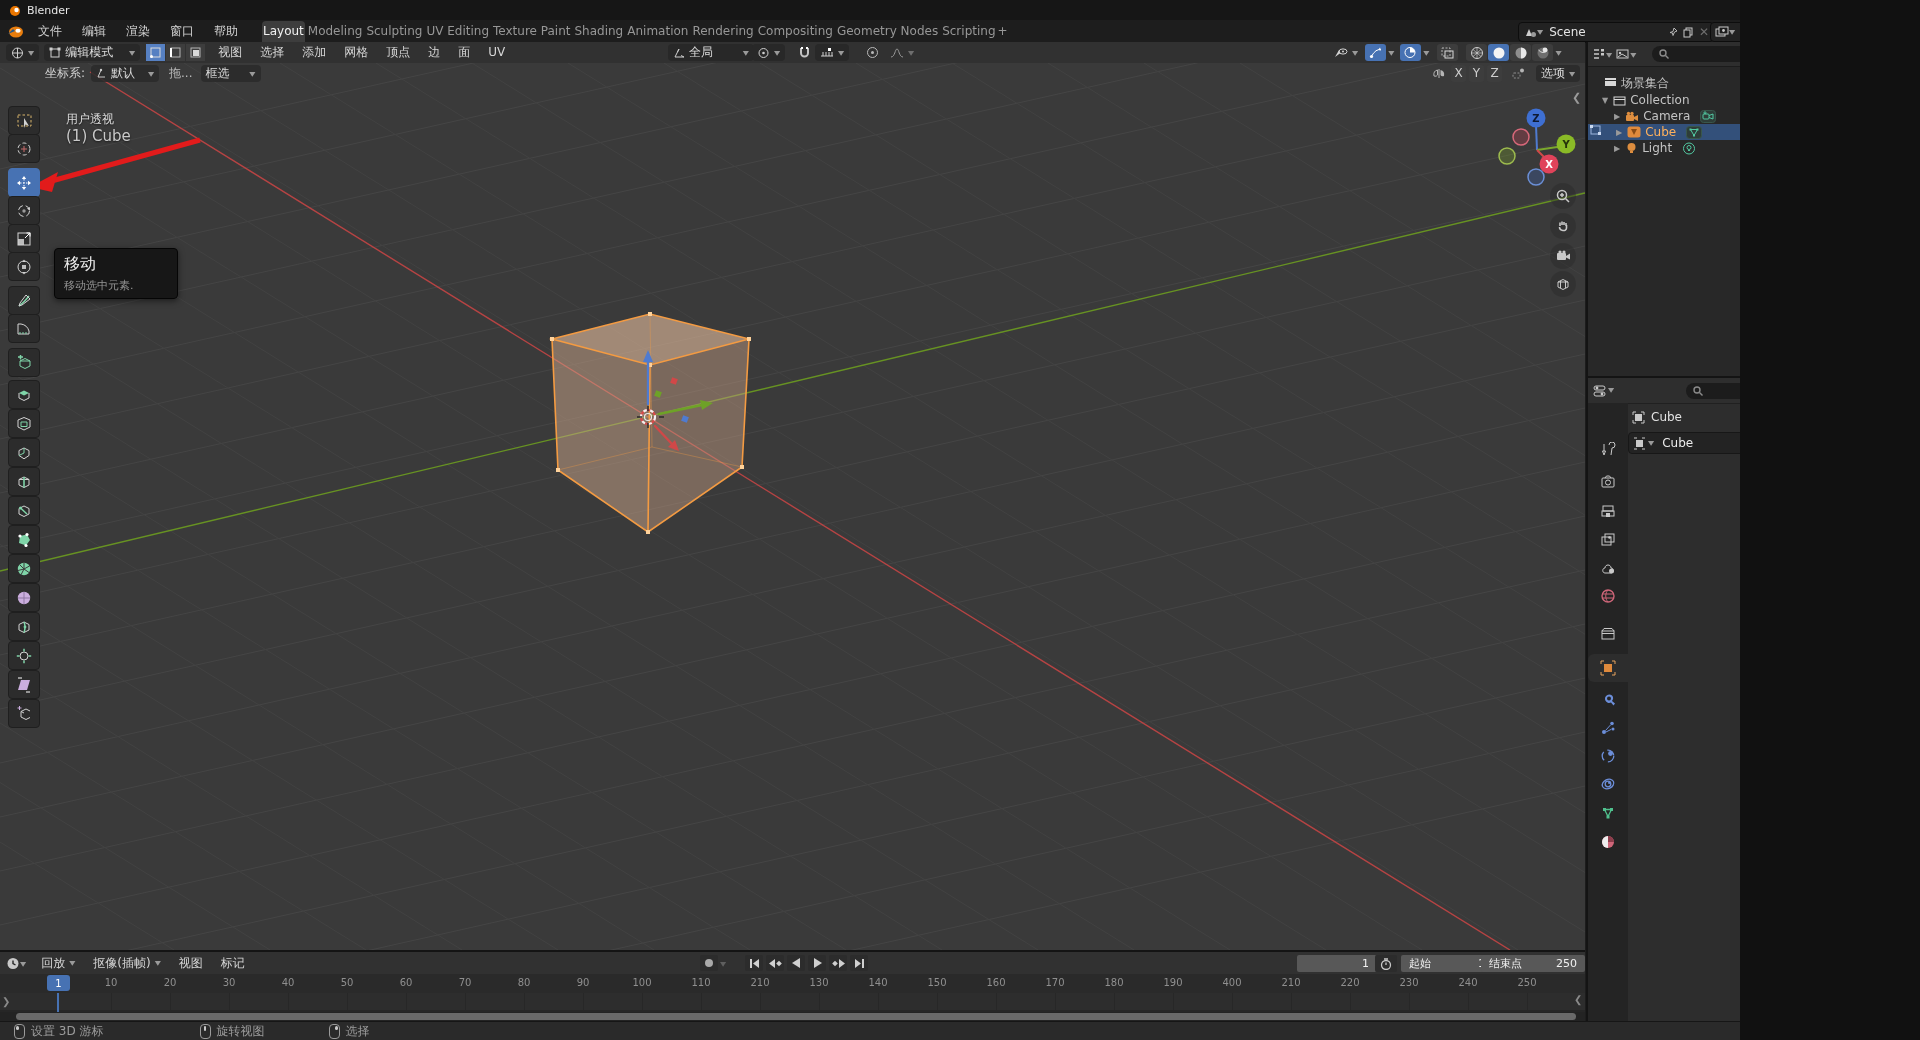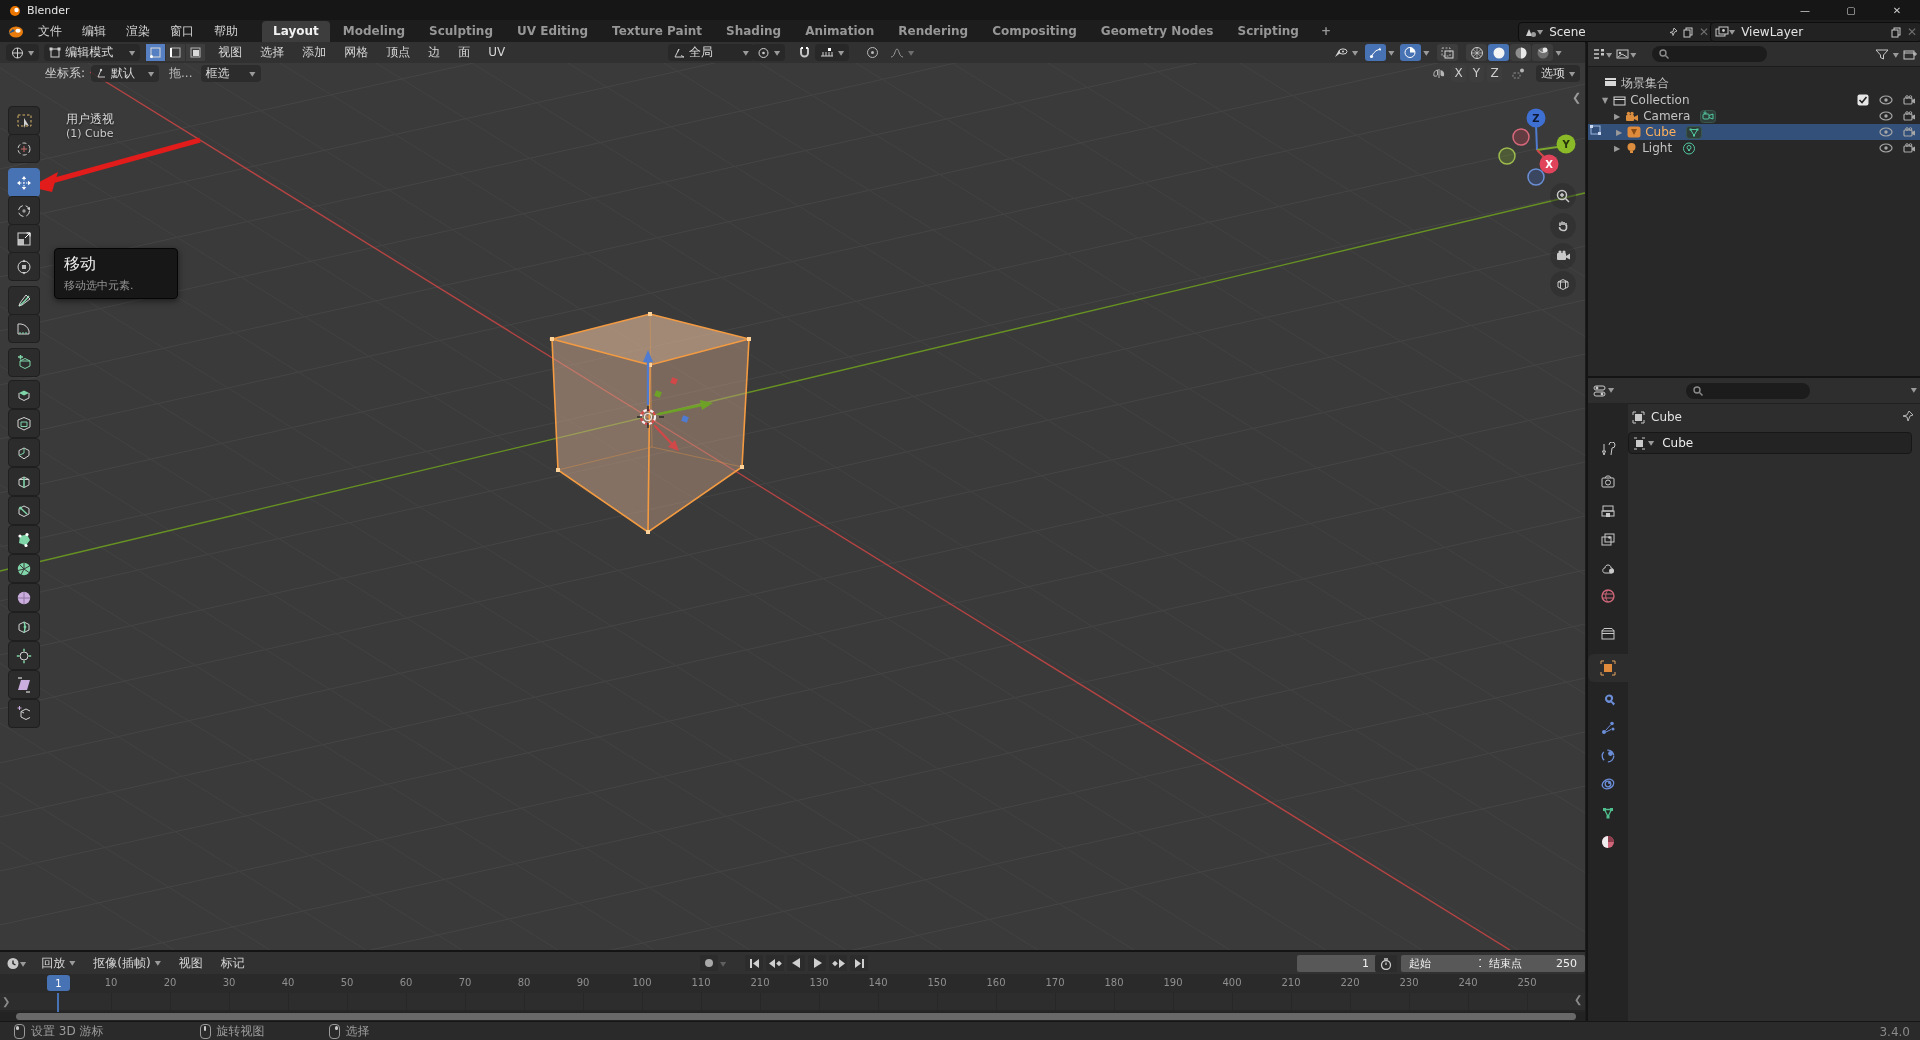--- a/index.html
+++ b/index.html
@@ -1,25 +1,25 @@
 <!DOCTYPE html>
 <html><head>
 <meta charset="utf-8">
 <style>
   html,body{margin:0;padding:0;background:#111;}
-  #app{position:relative;width:1920px;height:1040px;overflow:hidden;
+  #app{position:relative;width:1740px;height:1040px;overflow:hidden;
        font-family:"DejaVu Sans","Liberation Sans",sans-serif;font-size:12px;color:#cfcfcf;
        background:#1d1d1d;-webkit-user-select:none;user-select:none;}
   .abs{position:absolute;}
   .row{display:flex;align-items:center;}
   
   #titlebar{left:0;top:0;width:1920px;height:20px;background:#161616;color:#e6e6e6;}
   #topbar{left:0;top:20px;width:1920px;height:22px;background:#1d1d1d;border-bottom:1px solid #101010;}
   .menu-item{padding:0 10px;height:22px;line-height:22px;color:#d2d2d2;cursor:default;}
-  .ws-tab{padding:0 11px;height:21px;line-height:21px;color:#979797;border-radius:4px 4px 0 0;font-weight:bold;}
+  .ws-tab{padding:0 1px;height:21px;line-height:21px;color:#979797;border-radius:4px 4px 0 0;}
   .ws-tab.active{background:#3d3d3d;color:#f1f1f1;}
   .winbtn{width:46px;height:20px;display:flex;align-items:center;justify-content:center;color:#cfcfcf;font-size:10px;}
   .idfield{background:#222;border:1px solid #0d0d0d;border-radius:4px;height:18px;display:flex;align-items:center;padding:0 4px;color:#e4e4e4;}
   
   #vph{left:0;top:42px;width:1585px;height:21px;background:#313131;border-bottom:1px solid #262626;}
   .hbtn{background:#282828;border-radius:4px;height:17px;display:flex;align-items:center;padding:0 5px;gap:4px;color:#dcdcdc;}
   .hmenu{color:#d6d6d6;padding:0 9px;line-height:21px;}
   .chev{font-size:8px;color:#9a9a9a;transform:scaleY(.8);}
   .tgl{width:21px;height:17px;border-radius:3px;display:flex;align-items:center;justify-content:center;background:transparent;}
   .tgl.on{background:#4772b3;}
@@ -417,21 +417,21 @@
       </g>
 
       <g>
         <line x1="200" y1="140" x2="48" y2="182" stroke="#e21b1b" stroke-width="5"></line>
         <polygon points="30,187 58,172 52,192" fill="#e21b1b"></polygon>
       </g>
     </svg>
 
     
     <div class="abs vp-text" style="left:66px;top:48px;font-size:12px">用户透视</div>
-    <div class="abs vp-text" style="left:66px;top:64px;font-size:11px;color:#c9c9c9">(1) Cube</div>
+    <div class="abs vp-text" style="left:66px;top:64px;font-size:15px;color:#c9c9c9">(1) Cube</div>
     <div class="abs" style="left:1572px;top:28px;color:#9a9a9a;font-size:11px">❮</div>
 
     
     <div class="navbtn" style="top:120px">
         <svg width="15" height="15">
           <circle cx="6" cy="6" r="4.5" fill="none" stroke="#c9c9c9" stroke-width="1.5"></circle>
           <path d="M9.5 9.5 L13 13 M4 6 h4 M6 4 v4" stroke="#c9c9c9" stroke-width="1.5"></path>
         </svg>
       </div>
     <div class="navbtn" style="top:150px">

